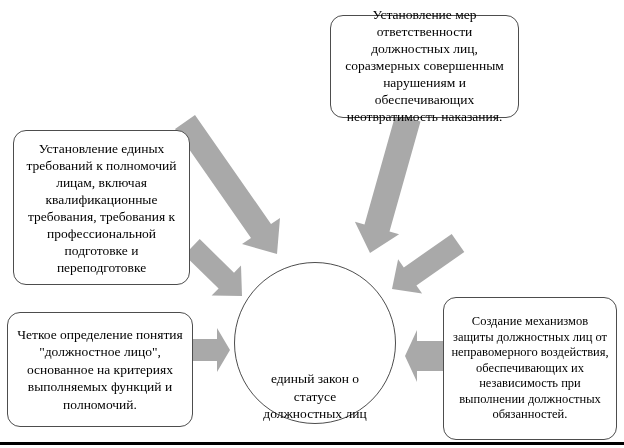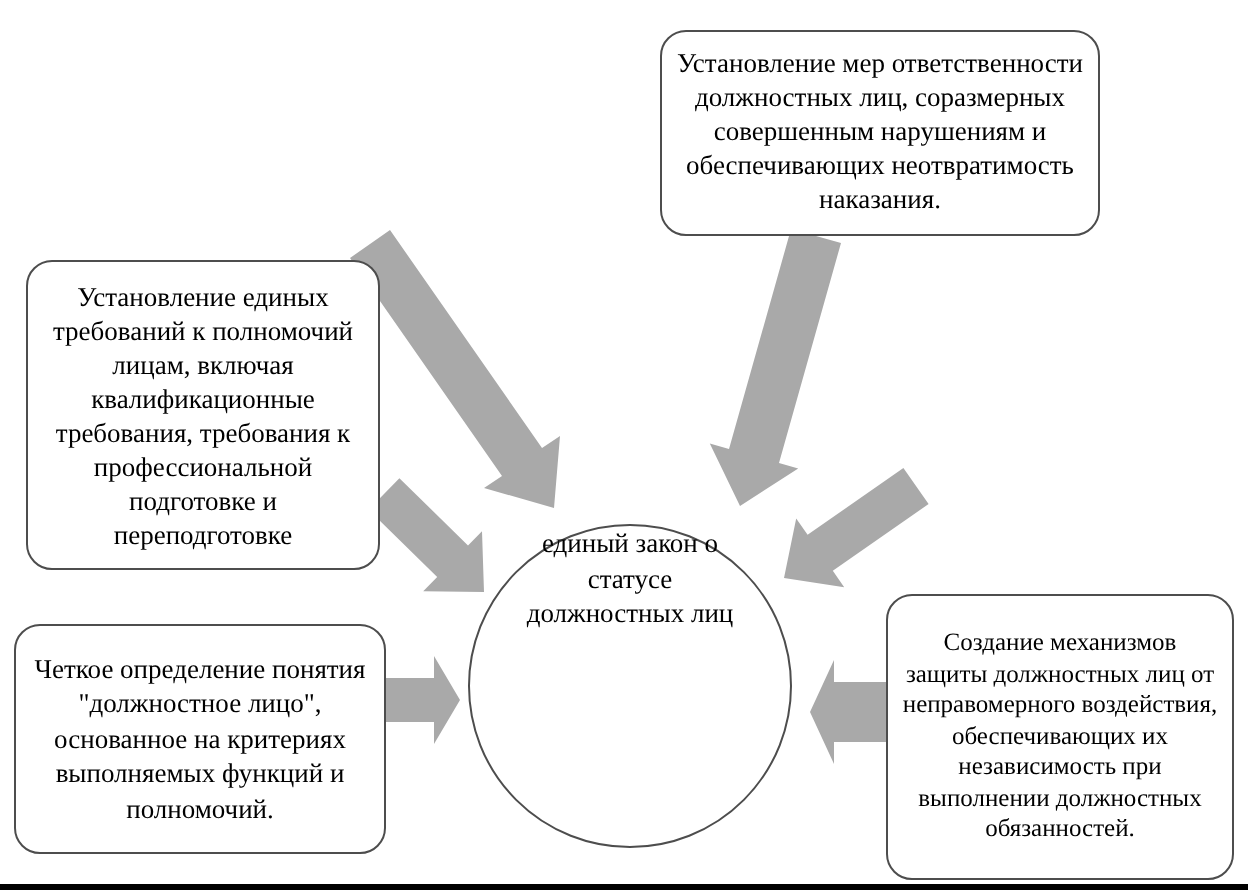--- a/index.html
+++ b/index.html
@@ -24,33 +24,33 @@
     z-index:2;
     box-sizing:border-box;
     background:var(--background,#fff);
     border:1px solid var(--border,#4d4d4d);
     border-radius:13px;
     display:flex;align-items:center;justify-content:center;
     text-align:center;
   }
   .box-text{width:100%;padding:2px 6px;}
   #bx-tl{left:77px;top:4px;width:233px;height:119px;font-size:13.5px;line-height:1.23;}
-  #bx-tr{left:330px;top:15px;width:220px;height:103px;font-size:13.5px;line-height:1.25;}
+  #bx-tr{left:330px;top:15px;width:189px;height:103px;font-size:13.5px;line-height:1.25;}
   #bx-ml{left:13px;top:130px;width:177px;height:155px;font-size:13.5px;line-height:1.26;}
   #bx-mr{left:453px;top:135px;width:164px;height:134px;font-size:13px;line-height:1.26;}
   #bx-bl{left:7px;top:312px;width:186px;height:115px;font-size:13.5px;line-height:1.3;}
   #bx-br{left:443px;top:297px;width:174px;height:143px;font-size:12.5px;line-height:1.24;}
   #center-circle{
     position:absolute;z-index:2;
     left:234px;top:262px;width:162px;height:162px;
     box-sizing:border-box;
     border:1px solid var(--border,#4d4d4d);
     border-radius:50%;
     background:var(--background,#fff);
-    display:flex;align-items:flex-start;justify-content:center;
+    display:flex;align-items:flex-end;justify-content:center;
     text-align:center;
     font-size:13.5px;line-height:1.3;
   }
   #center-circle .box-text{width:118px;padding:0;}
   #bottom-rule{
     position:absolute;z-index:3;
     left:0;top:442px;width:624px;height:3px;
     background:var(--bottom_rule,#000);
   }
   .arrow{fill:var(--arrow,#a9a9a9);}

